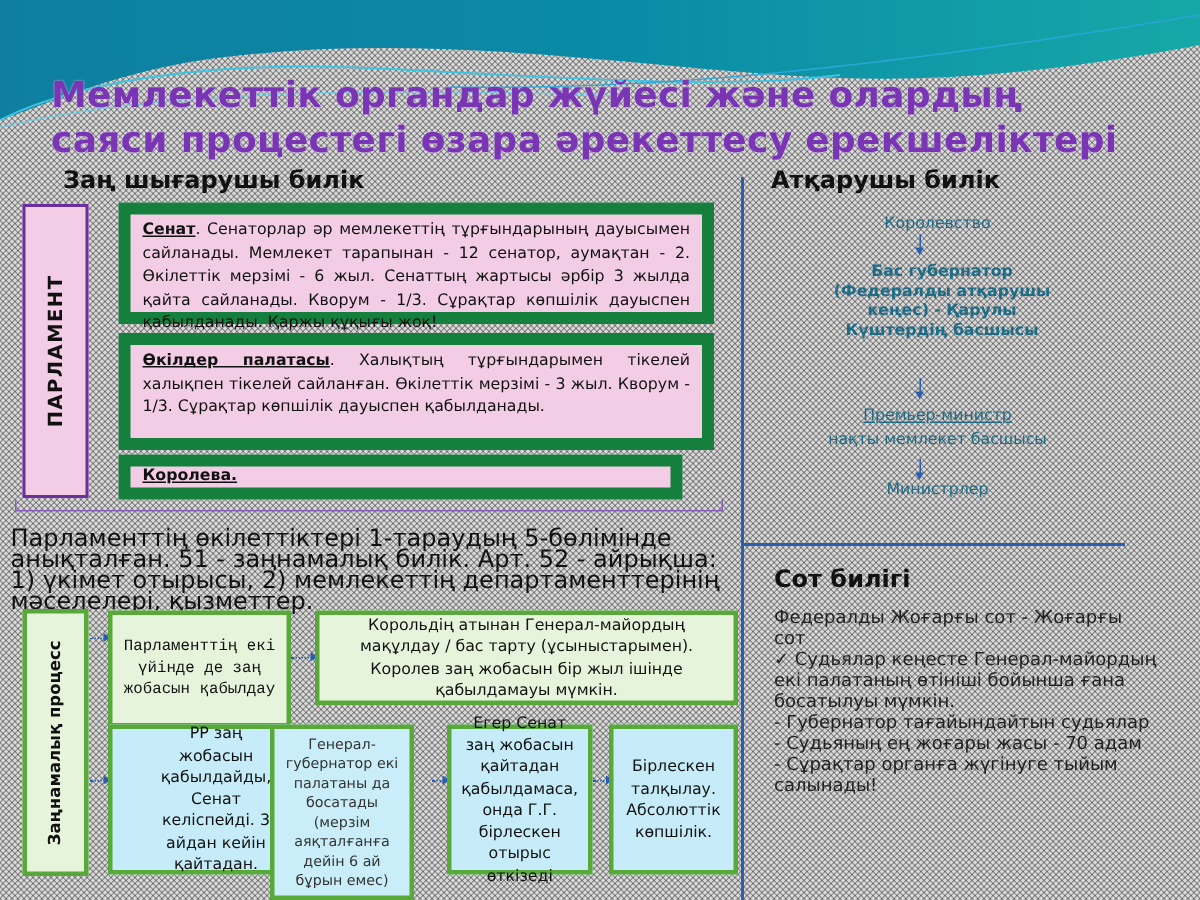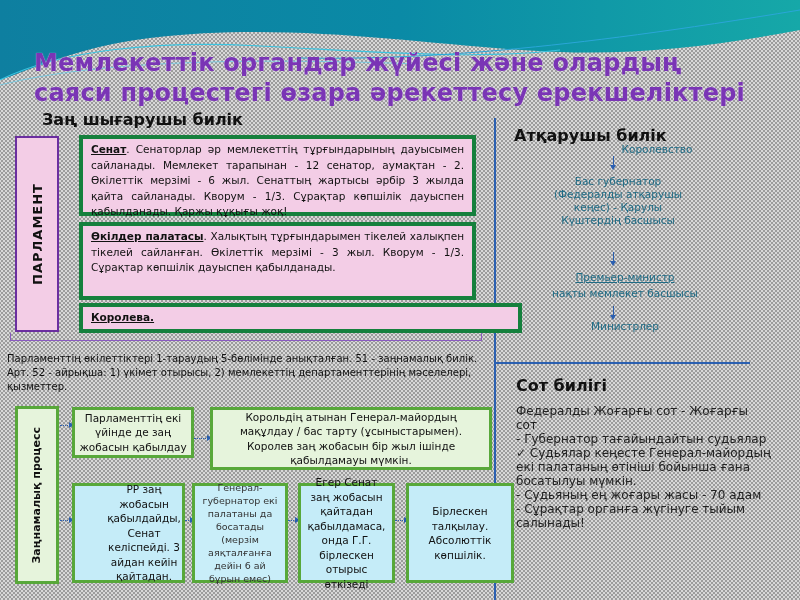--- a/index.html
+++ b/index.html
@@ -29,31 +29,31 @@
     left:15px; top:136px; width:44px; height:196px;
     background:#f3cde6; border:2px solid #6b2fa0; box-sizing:border-box;
     display:flex; align-items:center; justify-content:center;
   }
   .vert-text {
     writing-mode: vertical-rl; transform: rotate(180deg);
     font-size:13px; font-weight:bold; letter-spacing:1px; color:#111;
     text-align:center; line-height:15px;
   }
   .pink-box {
-    background:#f3cde6; border:4px solid #15803d; box-sizing:border-box;
+    background:#f3cde6; border:8px solid #15803d; box-sizing:border-box;
     font-size:10.5px; line-height:15.5px; color:#111; padding:3px 8px;
     text-align:justify;
   }
   .pink-box .hd { font-weight:bold; text-decoration:underline; }
   .parl-bracket {
     left:10px; top:333px; width:472px; height:8px;
     border:1px solid #8a5cc0; border-top:none; box-sizing:border-box;
   }
   .note {
-    left:7px; top:352px; width:476px; font-size:10px; line-height:14px; color:#111;
+    left:7px; top:352px; width:476px; font-size:16px; line-height:14px; color:#111;
   }
   .green-side {
     left:15px; top:406px; width:44px; height:178px;
     background:#e6f4dc; border:3px solid #58a83a; box-sizing:border-box;
     display:flex; align-items:center; justify-content:center;
   }
   .green-side .vert-text { font-size:11px; font-weight:bold; letter-spacing:0; line-height:14px;}
   .gbox {
     border:3px solid #58a83a; box-sizing:border-box; color:#111;
     display:flex; align-items:center; justify-content:center; text-align:center;
@@ -88,84 +88,84 @@
   </defs>
   <path d="M0,0 H800 V30 C720,45 640,55 560,52 C440,48 300,20 150,38 C80,46 30,70 0,80 Z" fill="url(#tg)"></path>
   <path d="M0,80 C60,50 160,40 260,46 C380,52 480,60 560,50" stroke="#3cc4e0" stroke-width="1.2" fill="none"></path>
   <path d="M300,58 C420,60 560,50 800,10" stroke="#2aa6d8" stroke-width="1" fill="none"></path>
   <path d="M0,85 C100,60 250,58 420,64" stroke="#5fd0f0" stroke-width="1" fill="none" opacity="0.7"></path>
 </svg>
 
 <div class="abs title">Мемлекеттік органдар жүйесі және олардың саяси процестегі өзара әрекеттесу ерекшеліктері</div>
 
 <div class="abs sect-label" style="left:42px;top:110px;">Заң шығарушы билік</div>
-<div class="abs sect-label" style="left:514px;top:110px;margin-top:16px;">Атқарушы билік</div>
+<div class="abs sect-label" style="left:514px;top:110px;">Атқарушы билік</div>
 
 <div class="abs v-line" style="left:494px;top:118px;height:482px;"></div>
 <div class="abs h-line" style="left:495px;top:362px;width:255px;"></div>
 
 <div class="abs parl-side">
   <span class="vert-text">ПАРЛАМЕНТ</span>
 </div>
 
 <div class="abs pink-box" style="left:79px;top:135px;width:397px;height:81px;">
   <span class="hd">Сенат</span><span>. Сенаторлар әр мемлекеттің тұрғындарының дауысымен сайланады. Мемлекет тарапынан - 12 сенатор, аумақтан - 2. Өкілеттік мерзімі - 6 жыл. Сенаттың жартысы әрбір 3 жылда қайта сайланады. Кворум - 1/3. Сұрақтар көпшілік дауыспен қабылданады. Қаржы құқығы жоқ!</span>
 </div>
 
 <div class="abs pink-box" style="left:79px;top:222px;width:397px;height:78px;">
   <span class="hd">Өкілдер палатасы</span><span>. Халықтың тұрғындарымен тікелей халықпен тікелей сайланған. Өкілеттік мерзімі - 3 жыл. Кворум - 1/3. Сұрақтар көпшілік дауыспен қабылданады.</span>
 </div>
 
-<div class="abs pink-box" style="left:79px;top:303px;width:443px;height:30px;display:flex;align-items:center;">
+<div class="abs pink-box" style="left:79px;top:303px;width:376px;height:30px;display:flex;align-items:center;">
   <span class="hd">Королева.</span>
 </div>
 
 <div class="abs parl-bracket"></div>
 
 <div class="abs note">Парламенттің өкілеттіктері 1-тараудың 5-бөлімінде анықталған. 51 - заңнамалық билік. Арт. 52 - айрықша: 1) үкімет отырысы, 2) мемлекеттің департаменттерінің мәселелері, қызметтер.</div>
 
 <div class="abs green-side">
   <span class="vert-text">Заңнамалық процесс</span>
 </div>
 
 <div class="abs arrow" style="left:60px;top:425px;width:12px;"></div>
-<div class="abs gbox light" style="left:72px;top:407px;width:122px;height:51px;">
+<div class="abs gbox light" style="left:72px;top:407px;width:122px;height:78px;font-family:Liberation Mono, monospace;">
   <span>Парламенттің екі үйінде де заң жобасын қабылдау</span>
 </div>
 <div class="abs arrow" style="left:194px;top:438px;width:16px;"></div>
 <div class="abs gbox light" style="left:210px;top:407px;width:282px;height:63px;">
   <span>Корольдің атынан Генерал-майордың мақұлдау / бас тарту (ұсыныстарымен). Королев заң жобасын бір жыл ішінде қабылдамауы мүмкін.</span>
 </div>
 
 <div class="abs arrow" style="left:60px;top:520px;width:12px;"></div>
 <div class="abs gbox blue" style="left:72px;top:483px;width:113px;height:100px;padding-left:35px;">
   <span>РР заң жобасын қабылдайды, Сенат келіспейді. 3 айдан кейін қайтадан.</span>
 </div>
 <div class="abs arrow" style="left:185px;top:520px;width:8px;"></div>
-<div class="abs gbox blue2" style="left:192px;top:483px;width:96px;height:100px;">
+<div class="abs gbox blue2" style="left:180px;top:483px;width:96px;height:117px;">
   <span>Генерал-губернатор екі палатаны да босатады (мерзім аяқталғанға дейін 6 ай бұрын емес)</span>
 </div>
 <div class="abs arrow" style="left:288px;top:520px;width:10px;"></div>
 <div class="abs gbox blue" style="left:298px;top:483px;width:97px;height:100px;">
   <span>Егер Сенат заң жобасын қайтадан қабылдамаса, онда Г.Г. бірлескен отырыс өткізеді</span>
 </div>
 <div class="abs arrow" style="left:395px;top:520px;width:12px;"></div>
-<div class="abs gbox blue" style="left:406px;top:483px;width:108px;height:100px;">
+<div class="abs gbox blue" style="left:406px;top:483px;width:86px;height:100px;">
   <span>Бірлескен талқылау. Абсолюттік көпшілік.</span>
 </div>
 
-<div class="abs exec" style="top:143px;padding-left:32px;">Королевство</div>
+<div class="abs exec" style="top:143px;">Королевство</div>
 <div class="abs exec-arrow" style="top:156px;"></div>
-<div class="abs exec" style="left:548px;width:140px;top:175px;">Бас губернатор (Федералды атқарушы кеңес) - Қарулы Күштердің басшысы</div>
+<div class="abs exec" style="left:548px;width:160px;top:175px;font-weight:bold;">Бас губернатор (Федералды атқарушы кеңес) - Қарулы Күштердің басшысы</div>
 <div class="abs exec-arrow" style="top:252px;"></div>
 <div class="abs exec" style="top:271px;text-decoration:underline;">Премьер-министр</div>
 <div class="abs exec" style="top:287px;">нақты мемлекет басшысы</div>
 <div class="abs exec-arrow" style="top:306px;"></div>
 <div class="abs exec" style="top:320px;">Министрлер</div>
 
 <div class="abs sect-label" style="left:516px;top:376px;">Сот билігі</div>
 <div class="abs court">
   <div style="margin-top:12px;">Федералды Жоғарғы сот - Жоғарғы сот</div>
+  <div>✓ Судьялар кеңесте Генерал-майордың екі палатаның өтініші бойынша ғана босатылуы мүмкін.</div>
   <div>- Губернатор тағайындайтын судьялар</div>
-  <div>✓ Судьялар кеңесте Генерал-майордың екі палатаның өтініші бойынша ғана босатылуы мүмкін.</div>
   <div>- Судьяның ең жоғары жасы - 70 адам</div>
   <div>- Сұрақтар органға жүгінуге тыйым салынады!</div>
 </div>
 
 </body></html>

